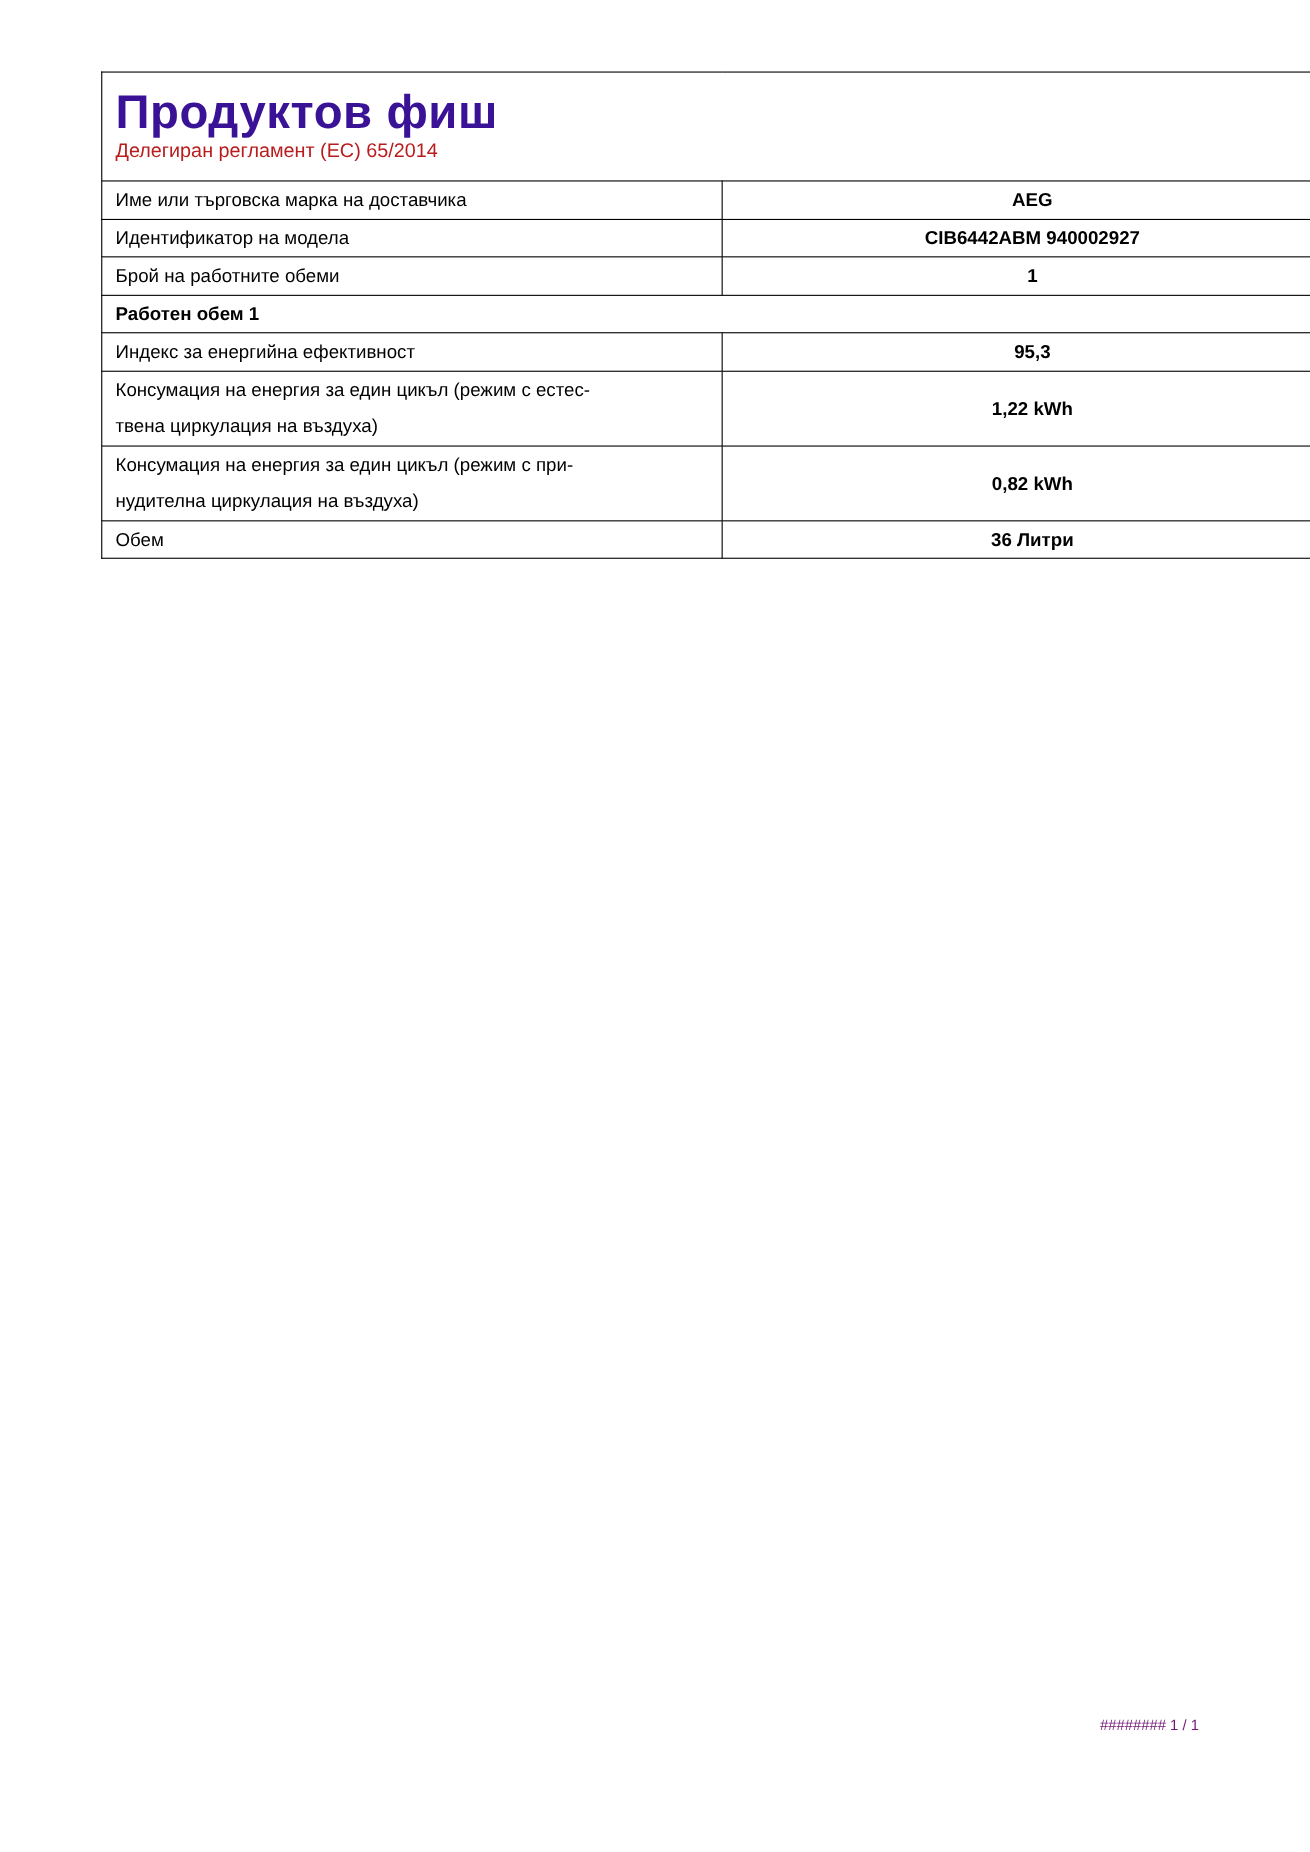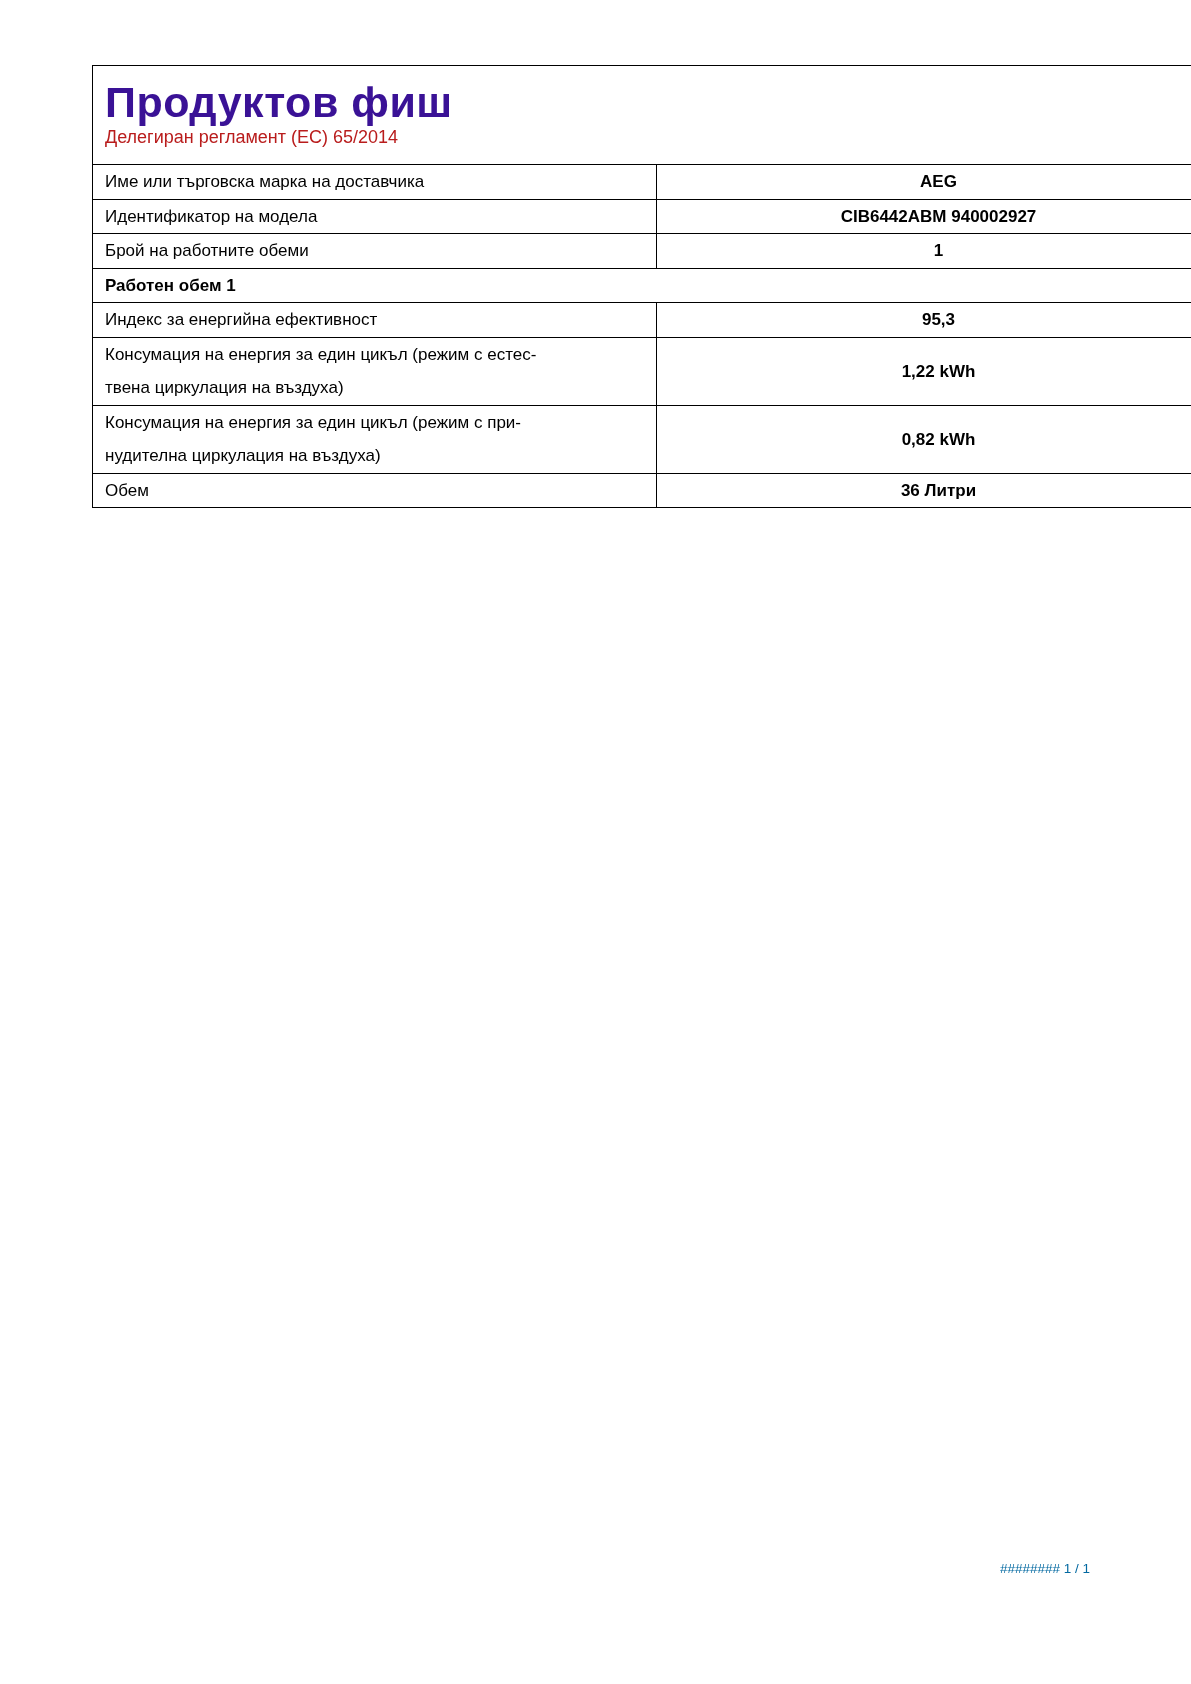--- a/index.html
+++ b/index.html
@@ -60,21 +60,21 @@
     padding: 0 12px;
     line-height: 33.5px;
     font-weight: 700;
     text-align: left;
   }
   .page-footer {
     position: absolute;
     top: 1561px;
     right: 101px;
     font-size: 13.5px;
-    color: #0369a1;
+    color: #701a75;
     font-family: "Liberation Sans", sans-serif;
   }
 </style>
 </head>
 <body>
 
 <div class="sheet">
   <table class="fiche">
     <tbody>
       <tr>

